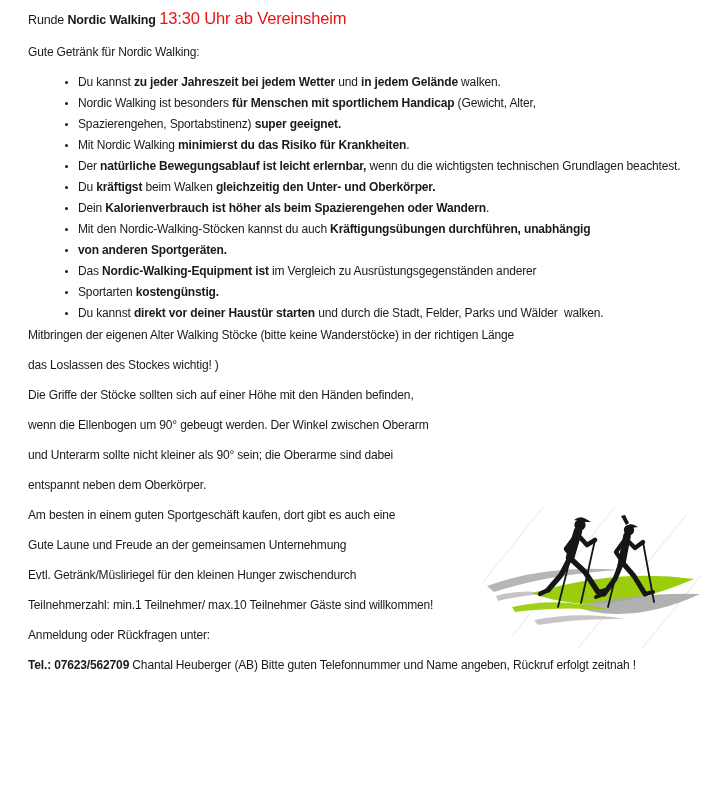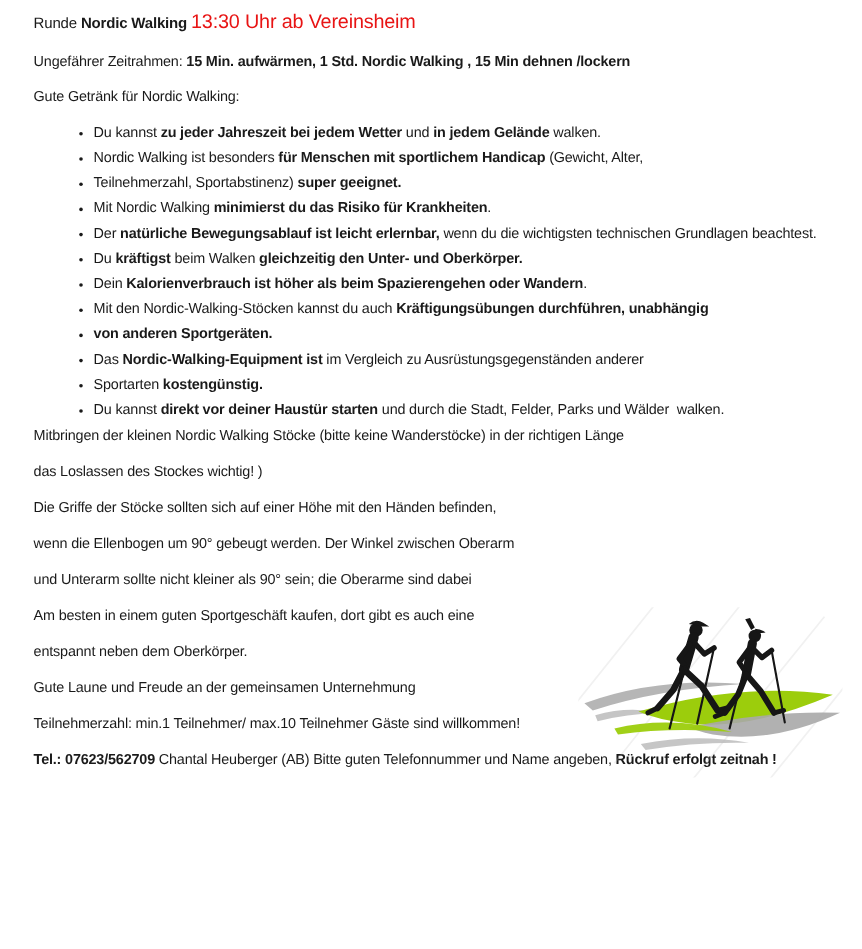--- a/index.html
+++ b/index.html
@@ -62,49 +62,50 @@
   }
   .clipart svg { display: block; width: 100%; height: 100%; }
 </style>
 </head>
 <body>
 
 <div class="page">
 
   <p class="line doc-title"><span>Runde </span><span style="font-weight: 700;">Nordic Walking </span><span class="run-large" style="color: rgb(232, 20, 20);">13:30 Uhr ab Vereinsheim</span></p>
 
-  <p class="line"><span>Ungefährer Zeitrahmen: </span><span style="font-weight: 700;">15 Min. aufwärmen, 1 Std. Nordic Walking , 15 Min dehnen /lockern</span></p>
 
   <p class="line reasons-heading"><span>Gute Getränk für Nordic Walking:</span></p>
 
   <ul class="bullets">
     <li><span>Du kannst </span><span style="font-weight: 700;">zu jeder Jahreszeit bei jedem Wetter</span><span> und </span><span style="font-weight: 700;">in jedem Gelände</span><span> walken.</span></li>
     <li><span>Nordic Walking ist besonders </span><span style="font-weight: 700;">für Menschen mit sportlichem Handicap</span><span> (Gewicht, Alter,</span></li>
-    <li><span>Teilnehmerzahl, Sportabstinenz) </span><span style="font-weight: 700;">super geeignet.</span></li>
+    <li><span>Spazierengehen, Sportabstinenz) </span><span style="font-weight: 700;">super geeignet.</span></li>
     <li><span>Mit Nordic Walking </span><span style="font-weight: 700;">minimierst du das Risiko für Krankheiten</span><span>.</span></li>
     <li><span>Der </span><span style="font-weight: 700;">natürliche Bewegungsablauf ist leicht erlernbar,</span><span> wenn du die wichtigsten technischen Grundlagen beachtest.</span></li>
     <li><span>Du </span><span style="font-weight: 700;">kräftigst</span><span> beim Walken </span><span style="font-weight: 700;">gleichzeitig den Unter- und Oberkörper.</span></li>
     <li><span>Dein </span><span style="font-weight: 700;">Kalorienverbrauch ist höher als beim Spazierengehen oder Wandern</span><span>.</span></li>
     <li><span>Mit den Nordic-Walking-Stöcken kannst du auch </span><span style="font-weight: 700;">Kräftigungsübungen durchführen, unabhängig</span></li>
     <li><span style="font-weight: 700;">von anderen Sportgeräten.</span></li>
     <li><span>Das </span><span style="font-weight: 700;">Nordic-Walking-Equipment ist</span><span> im Vergleich zu Ausrüstungsgegenständen anderer</span></li>
     <li><span>Sportarten </span><span style="font-weight: 700;">kostengünstig.</span></li>
     <li><span>Du kannst </span><span style="font-weight: 700;">direkt vor deiner Haustür starten</span><span> und durch die Stadt, Felder, Parks und Wälder  walken.</span></li>
   </ul>
 
-  <p class="para"><span>Mitbringen der kleinen Nordic Walking Stöcke (bitte keine Wanderstöcke) in der richtigen Länge</span></p>
+  <p class="para"><span>Mitbringen der eigenen Alter Walking Stöcke (bitte keine Wanderstöcke) in der richtigen Länge</span></p>
   <p class="para"><span>das Loslassen des Stockes wichtig! )</span></p>
   <p class="para"><span>Die Griffe der Stöcke sollten sich auf einer Höhe mit den Händen befinden,</span></p>
   <p class="para"><span>wenn die Ellenbogen um 90° gebeugt werden. Der Winkel zwischen Oberarm</span></p>
   <p class="para"><span>und Unterarm sollte nicht kleiner als 90° sein; die Oberarme sind dabei</span></p>
+  <p class="para"><span>entspannt neben dem Oberkörper.</span></p>
   <p class="para"><span>Am besten in einem guten Sportgeschäft kaufen, dort gibt es auch eine</span></p>
-  <p class="para"><span>entspannt neben dem Oberkörper.</span></p>
   <p class="para"><span>Gute Laune und Freude an der gemeinsamen Unternehmung</span></p>
+  <p class="para"><span>Evtl. Getränk/Müsliriegel für den kleinen Hunger zwischendurch</span></p>
   <p class="para"><span>Teilnehmerzahl: min.1 Teilnehmer/ max.10 Teilnehmer Gäste sind willkommen!</span></p>
-  <p class="para"><span style="font-weight: 700;">Tel.: 07623/562709</span><span> Chantal Heuberger (AB) Bitte guten Telefonnummer und Name angeben, </span><span style="font-weight: 700;">Rückruf erfolgt zeitnah !</span></p>
+  <p class="para"><span>Anmeldung oder Rückfragen unter:</span></p>
+  <p class="para"><span style="font-weight: 700;">Tel.: 07623/562709</span><span> Chantal Heuberger (AB) Bitte guten Telefonnummer und Name angeben, </span><span style="font-weight: 400;">Rückruf erfolgt zeitnah !</span></p>
 
   <div class="clipart">
     <svg viewBox="0 0 220 142" xmlns="http://www.w3.org/2000/svg">
 
       <g stroke="#bdbdbd" stroke-width="1.4" opacity="0.22">
         <line x1="-10" y1="90" x2="70" y2="-10"></line>
         <line x1="30" y1="130" x2="140" y2="-8"></line>
         <line x1="90" y1="150" x2="205" y2="8"></line>
         <line x1="150" y1="155" x2="235" y2="50"></line>
       </g>

